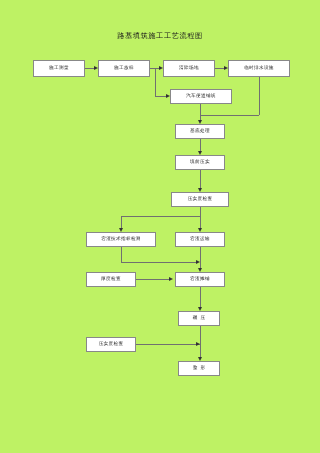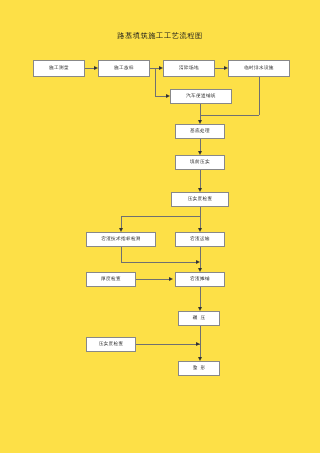--- a/index.html
+++ b/index.html
@@ -4,21 +4,21 @@
 <style>
   html, body {
     margin: 0;
     padding: 0;
     background: #ffffff;
   }
   #page {
     position: relative;
     width: 320px;
     height: 453px;
-    background: #fde047;
+    background: #bef264;
     font-family: "Liberation Sans", "DejaVu Sans", sans-serif;
     overflow: hidden;
   }
   #title {
     position: absolute;
     left: 0;
     top: 31px;
     width: 320px;
     text-align: center;
     font-size: 7.2px;

